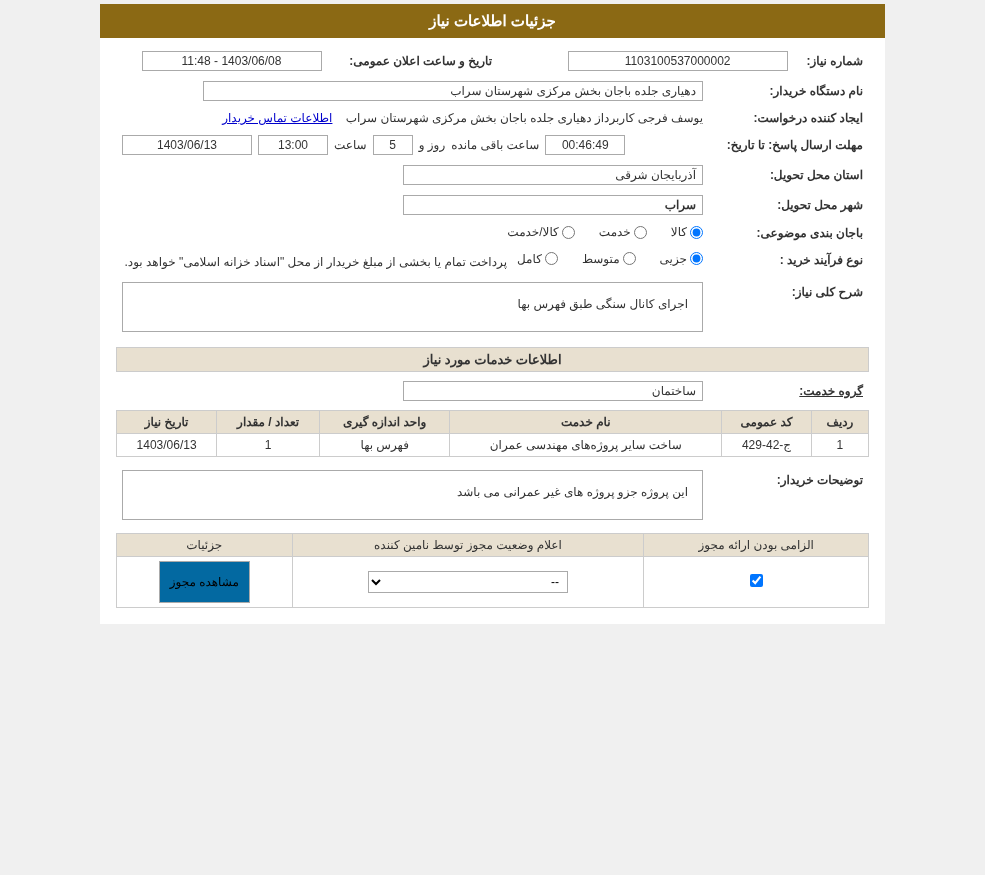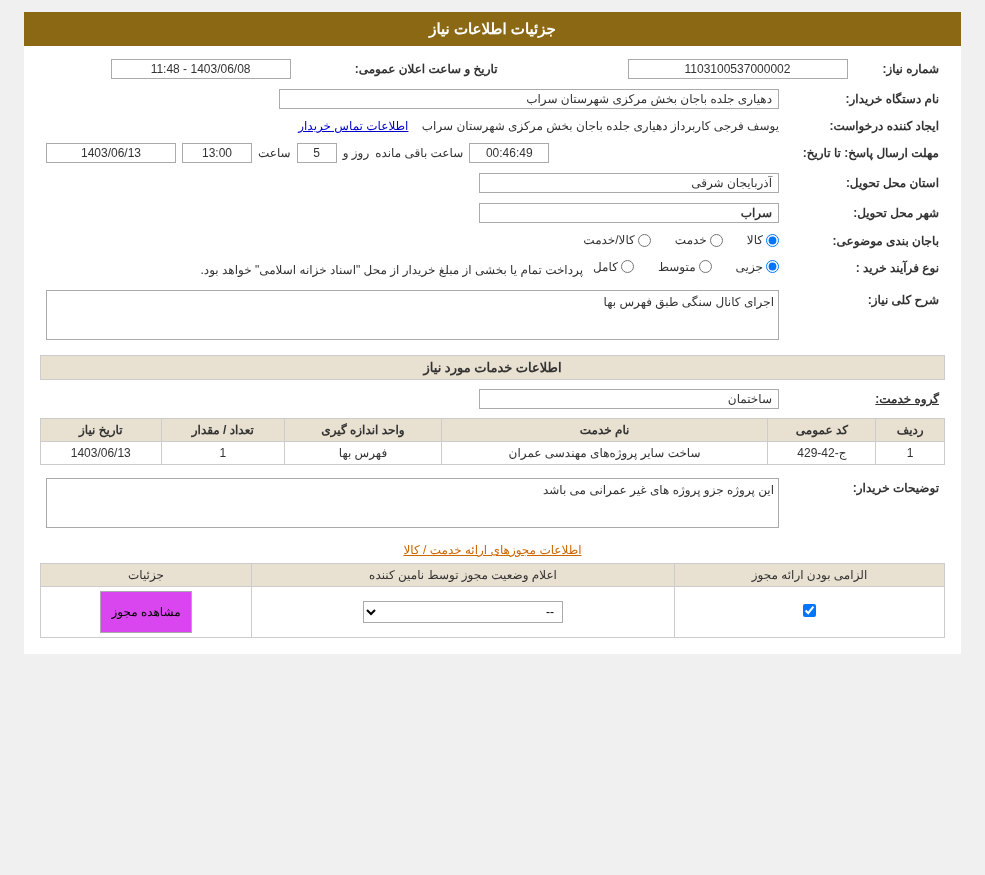--- a/index.html
+++ b/index.html
@@ -4,22 +4,22 @@
   <style>
     * { box-sizing: border-box; margin: 0; padding: 0; }
     body {
       font-family: Tahoma, Arial, sans-serif;
       font-size: 12px;
       background: #f0f0f0;
       direction: rtl;
       color: #333;
     }
     .page-wrapper {
-      width: 937px;
-      margin: 12px auto;
+      width: 785px;
+      margin: 4px auto;
       background: #fff;
     }
     .header-bar {
       background: #8B6914;
       color: #fff;
       text-align: center;
       padding: 8px 16px;
       font-size: 15px;
       font-weight: bold;
     }
@@ -81,21 +81,21 @@
       flex-direction: row-reverse;
     }
     .row-inline {
       display: flex;
       align-items: center;
       gap: 6px;
       justify-content: flex-end;
     }
     .description-box {
       border: 1px solid #aaa;
-      padding: 4px;
+      padding: 14px;
       min-height: 50px;
       width: 100%;
       background: #fff;
       text-align: right;
       margin: 4px 0;
     }
     .data-table {
       width: 100%;
       border-collapse: collapse;
       margin: 6px 0;
@@ -131,21 +131,21 @@
       text-align: center;
       font-weight: normal;
     }
     .permit-table td {
       border: 1px solid #ccc;
       padding: 4px 8px;
       text-align: center;
     }
     .btn-show {
       border: 1px solid #aaa;
-      background: #d946ef;
+      background: #0369a1;
       padding: 13px 10px;
       cursor: pointer;
       font-size: 12px;
       font-family: Tahoma, Arial, sans-serif;
     }
     .btn-primary {
       border: 1px solid #cc0000;
       background: #fff0f0;
       padding: 4px 20px;
       cursor: pointer;
@@ -384,23 +384,20 @@
         <td class="label-cell" style="width:160px; vertical-align:top; padding-top:10px;">توضیحات خریدار:</td>
         <td class="value-cell">
           <div class="description-box">
             <span>این پروژه جزو پروژه های غیر عمرانی می باشد</span>
           </div>
         </td>
       </tr>
     </tbody>
       </table>
 
-    <div style="text-align:center; margin:8px 0 4px 0;">
-      <span class="link-orange">اطلاعات مجوزهای ارائه خدمت / کالا</span>
-    </div>
 
     <table class="permit-table">
       <thead>
         <tr>
           <th>الزامی بودن ارائه مجوز</th>
           <th>اعلام وضعیت مجوز توسط نامین کننده</th>
           <th>جزئیات</th>
         </tr>
       </thead>
       <tbody id="permits-tbody">

